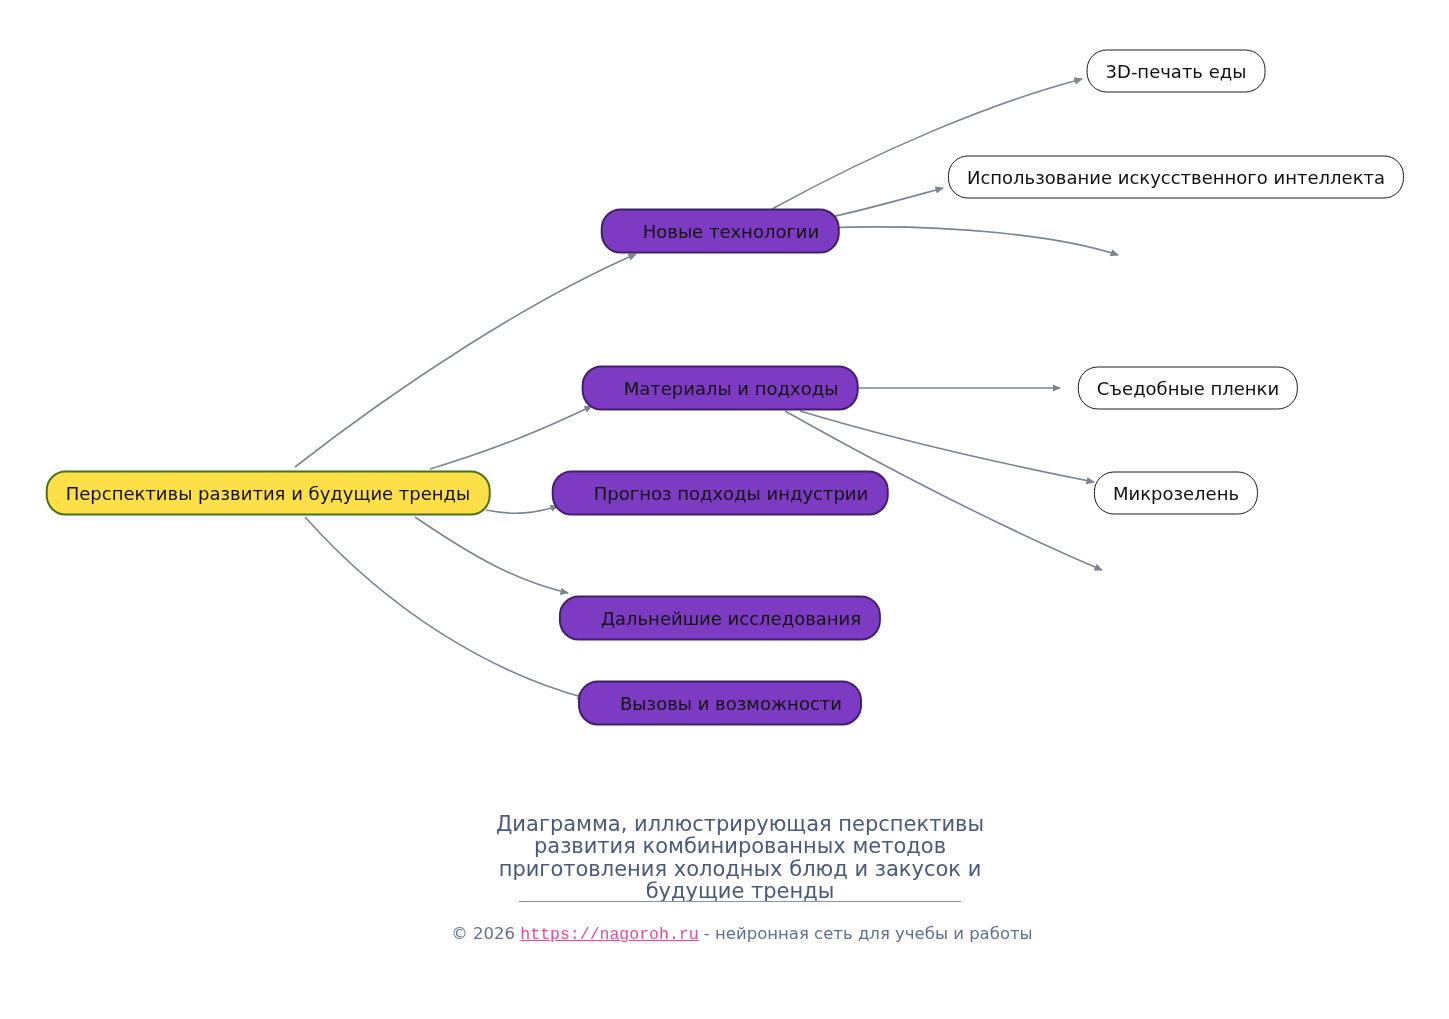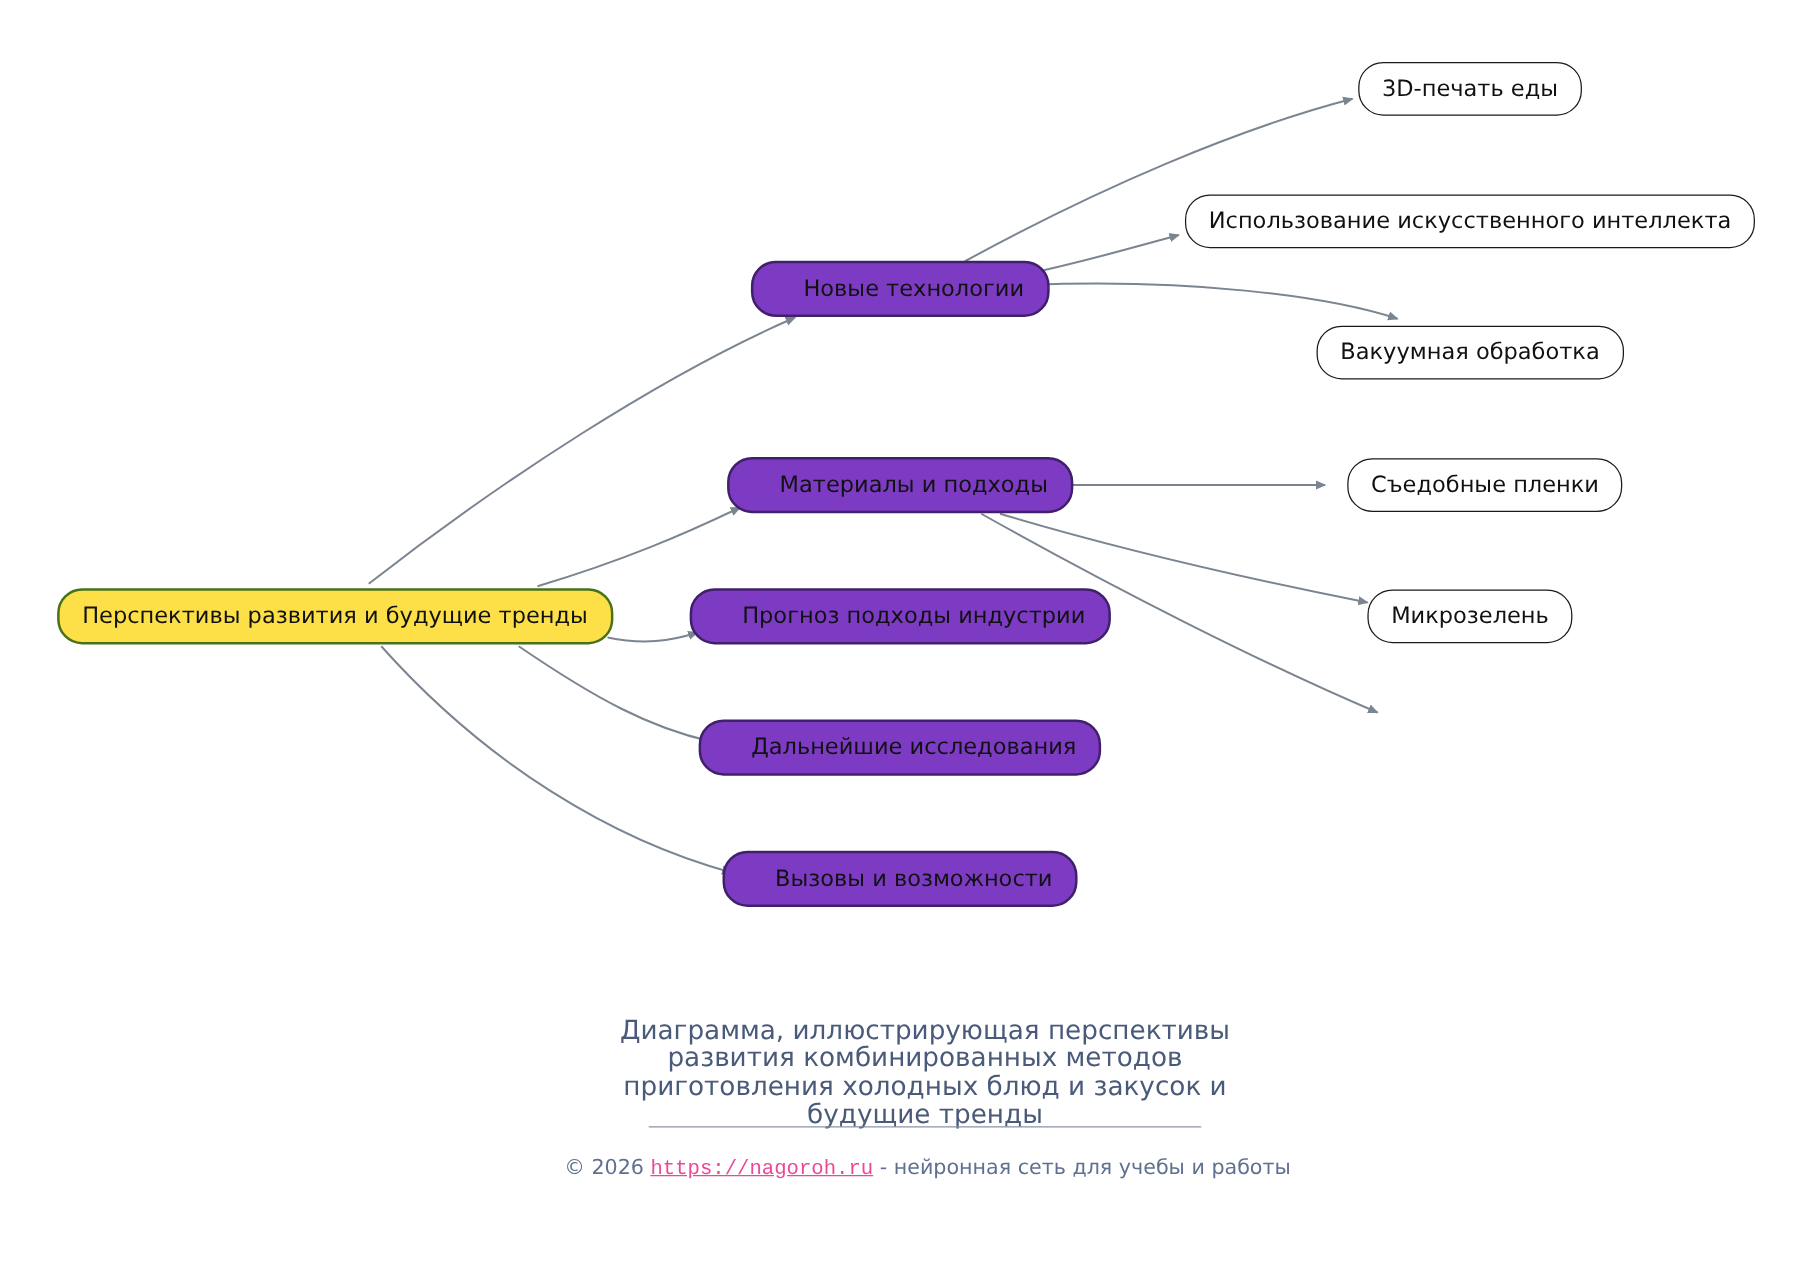--- a/index.html
+++ b/index.html
@@ -35,21 +35,21 @@
   }
   .node-leaf {
     background: #ffffff;
     border: 1.5px solid #1a1a1a;
   }
   
   #node-root        { left: 268px;  top: 493px; }
   #node-newtech     { left: 720px;  top: 231px; }
   #node-materials   { left: 720px;  top: 388px; }
   #node-forecast    { left: 720px;  top: 493px; }
-  #node-research    { left: 720px;  top: 598px; }
+  #node-research    { left: 720px;  top: 618px; }
   #node-challenges  { left: 720px;  top: 703px; }
   #node-print3d     { left: 1176px; top: 71px;  }
   #node-ai          { left: 1176px; top: 177px; }
   #node-vacuum      { left: 1176px; top: 282px; }
   #node-films       { left: 1176px; top: 388px; margin-left: 12px; }
   #node-microgreens { left: 1176px; top: 493px; }
   #node-functional  { left: 1176px; top: 598px; }
 
   .caption {
     position: absolute;
@@ -115,21 +115,20 @@
   <div class="node node-root" id="node-root">Перспективы развития и будущие тренды</div>
 
   <div class="node node-branch" id="node-newtech">Новые технологии</div>
   <div class="node node-branch" id="node-materials">Материалы и подходы</div>
   <div class="node node-branch" id="node-forecast">Прогноз подходы индустрии</div>
   <div class="node node-branch" id="node-research">Дальнейшие исследования</div>
   <div class="node node-branch" id="node-challenges">Вызовы и возможности</div>
 
   <div class="node node-leaf" id="node-print3d">3D-печать еды</div>
   <div class="node node-leaf" id="node-ai">Использование искусственного интеллекта</div>
-  <div class="node node-leaf" id="node-vacuum">Вакуумная обработка</div>
   <div class="node node-leaf" id="node-films">Съедобные пленки</div>
   <div class="node node-leaf" id="node-microgreens">Микрозелень</div>
 
   <div class="caption">Диаграмма, иллюстрирующая перспективы
 развития комбинированных методов
 приготовления холодных блюд и закусок и
 будущие тренды</div>
 
   <div class="separator"></div>
 

